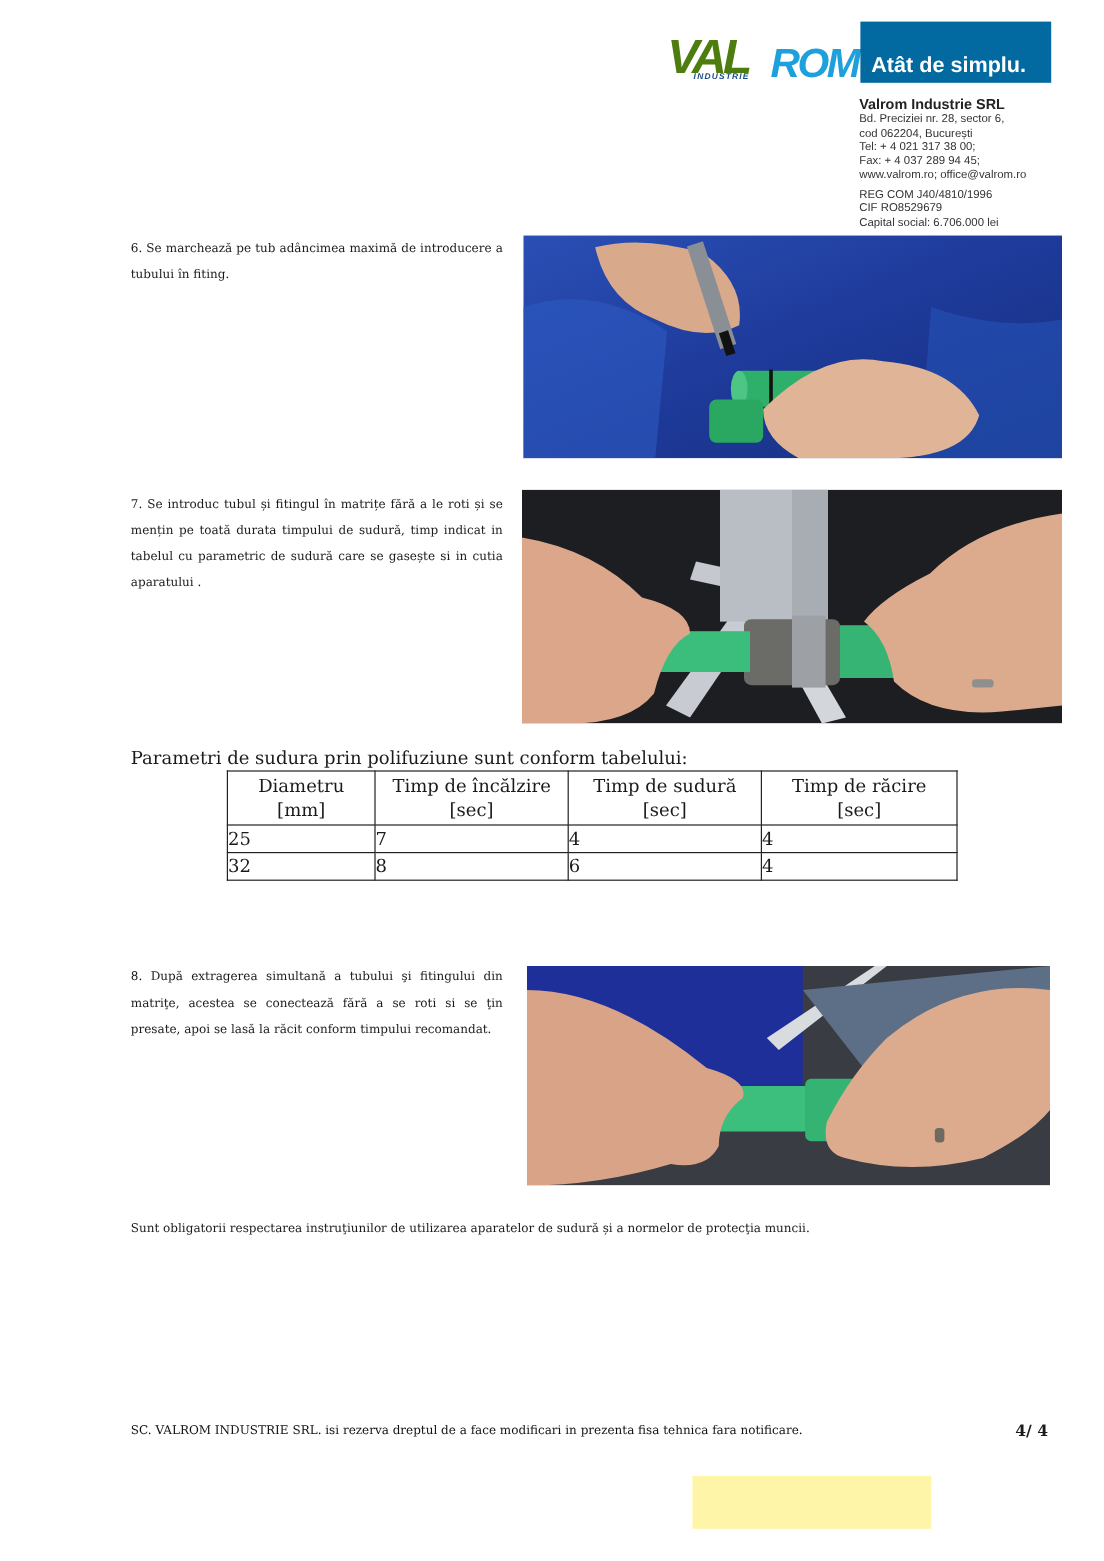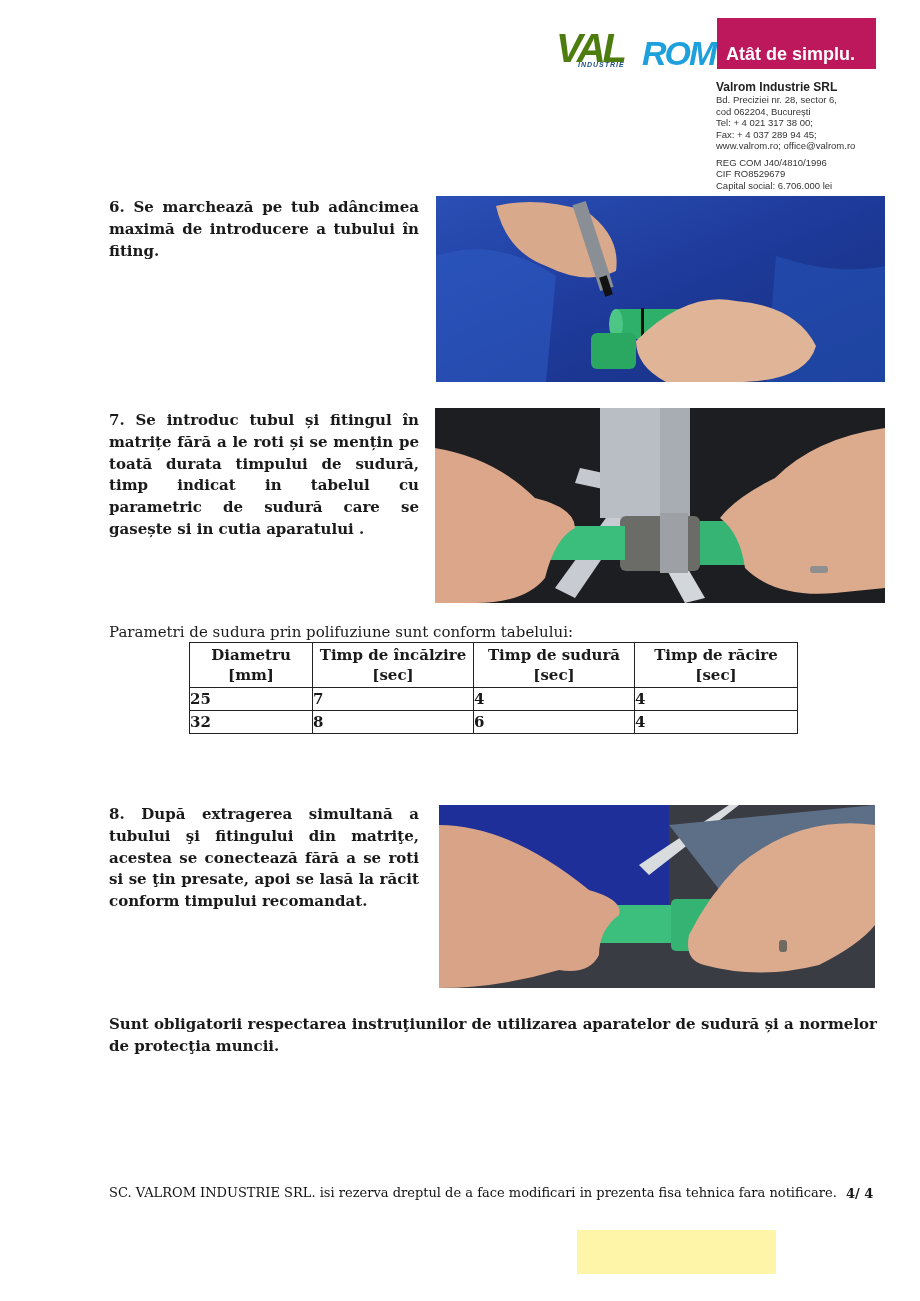--- a/index.html
+++ b/index.html
@@ -9,53 +9,53 @@
   
   .logo { position: absolute; left: 556px; top: 28px; width: 154px; height: 42px; }
   .logo .val { position: absolute; left: 0; top: 0; font-family: "Liberation Sans", sans-serif;
                font-weight: bold; font-size: 40px; letter-spacing: -3px; color: #4d7c0f;
                line-height: 40px; font-style: italic; }
   .logo .rom { position: absolute; left: 86px; top: 8px; font-family: "Liberation Sans", sans-serif;
                font-weight: bold; font-size: 34px; letter-spacing: -2px; color: #1ea0dc;
                line-height: 34px; font-style: italic; }
   .logo .ind { position: absolute; left: 22px; top: 33px; font-family: "Liberation Sans", sans-serif;
                font-weight: bold; font-style: italic; font-size: 7px; letter-spacing: 1px; color: #1b4e87; }
-  .slogan { position: absolute; left: 717px; top: 18px; width: 159px; height: 51px; background: #be185d;
+  .slogan { position: absolute; left: 717px; top: 18px; width: 159px; height: 51px; background: #0369a1;
             color: #ffffff; font-family: "Liberation Sans", sans-serif; font-weight: bold; font-size: 18px;
             box-sizing: border-box; padding: 26px 0 0 9px; line-height: 20px; }
   .company { position: absolute; left: 716px; top: 80px; font-family: "Liberation Sans", sans-serif;
              color: #333; font-size: 9.5px; line-height: 11.5px; }
   .company .name { font-weight: bold; font-size: 12px; color: #222; line-height: 14px; }
   .company .gap { height: 5px; }
 
   
-  .para { position: absolute; font-size: 15px; line-height: 21.8px; text-align: justify; color: #1a1a1a; font-weight: bold; }
+  .para { position: absolute; font-size: 10px; line-height: 21.8px; text-align: justify; color: #1a1a1a; }
   .para.step6 { left: 109px; top: 197px; width: 310px; }
   .para.step7 { left: 109px; top: 410px; width: 310px; }
   .para.step8 { left: 109px; top: 804px; width: 310px; }
   .para.final { left: 109px; top: 1014px; width: 768px; }
 
   
   .photo { position: absolute; overflow: hidden; }
   .photo svg { width: 100%; height: 100%; display: block; }
   .p1 { left: 436px; top: 196px; width: 449px; height: 186px; }
   .p2 { left: 435px; top: 408px; width: 450px; height: 195px; }
   .p3 { left: 439px; top: 805px; width: 436px; height: 183px; }
 
   
   .table-caption { position: absolute; left: 109px; top: 622px; font-size: 15px; line-height: 20px; }
   table.params { position: absolute; left: 189px; top: 642px; border-collapse: collapse;
                  font-size: 15px; }
   table.params th, table.params td { border: 1.5px solid #222; padding: 0;
-                 font-weight: bold; line-height: 21px; }
+                 font-weight: normal; line-height: 21px; }
   table.params th { height: 44px; line-height: 20px; }
   table.params td { height: 22px; }
 
   
-  .footer { position: absolute; left: 109px; top: 1186px; font-size: 13px; line-height: 14.5px; color: #111; }
+  .footer { position: absolute; left: 109px; top: 1186px; font-size: 10px; line-height: 14.5px; color: #111; }
   .pagenum { position: absolute; left: 846px; top: 1186px; font-size: 13px; font-weight: bold; }
   .highlight { position: absolute; left: 577px; top: 1230px; width: 199px; height: 44px; background: #fff5a8; }
 </style>
 </head>
 <body>
 
 <div class="logo">
   <span class="val">VAL</span>
   <span class="rom">ROM</span>
   <span class="ind">INDUSTRIE</span>

